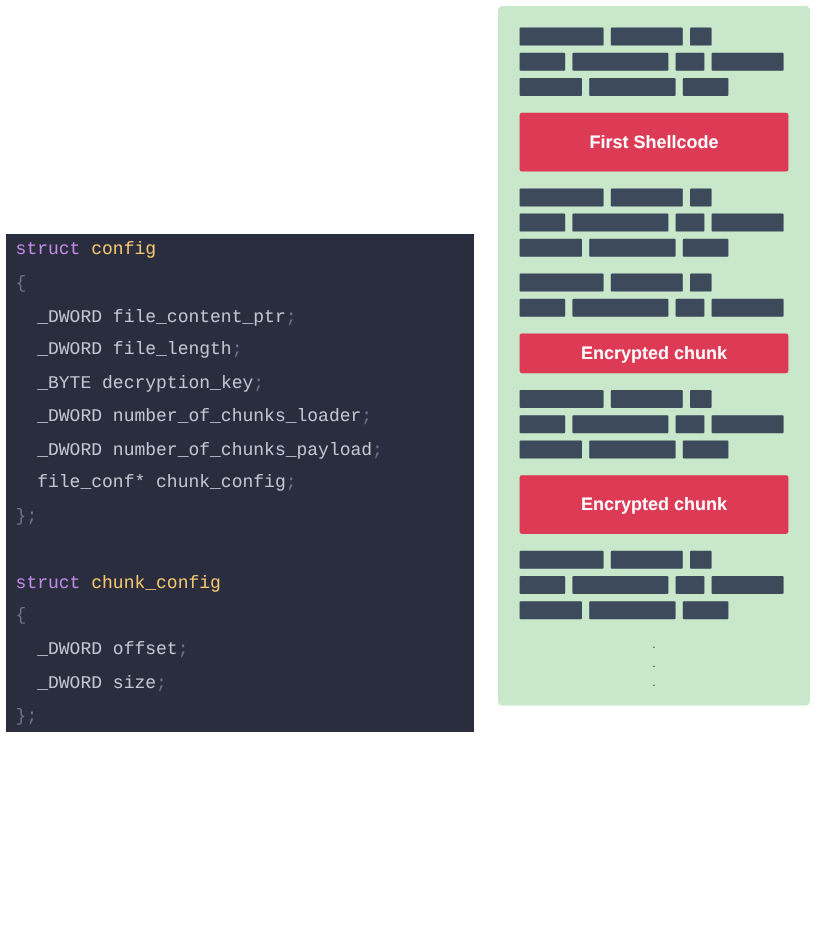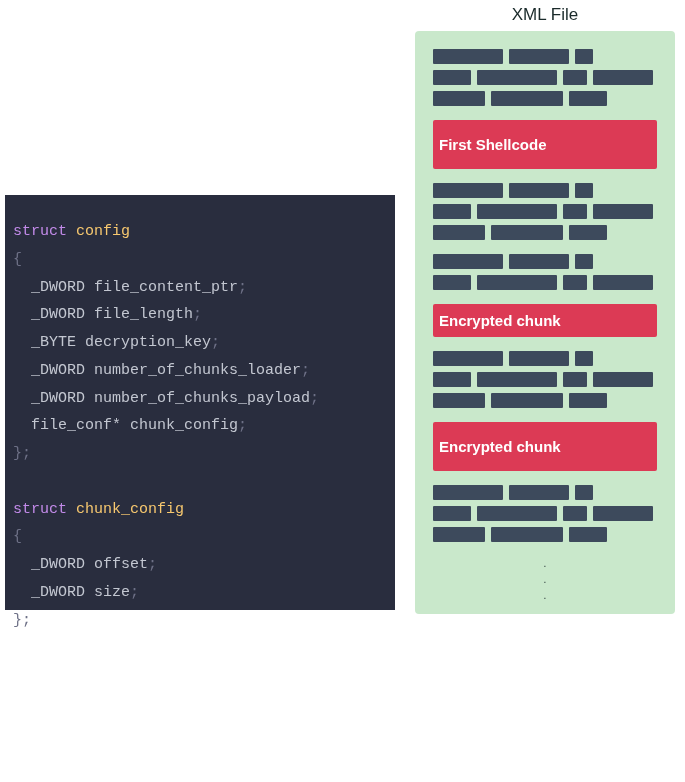--- a/index.html
+++ b/index.html
@@ -19,21 +19,21 @@
     width: 405px;
     padding-top: 195px;
     padding-left: 5px;
   }
   .right-col {
     width: 280px;
     padding-top: 5px;
   }
   .code-block {
     background: #292d3e;
-    padding: 23px 8px;
+    padding: 0 8px;
     font-family: "Consolas", "Courier New", monospace;
     font-size: 15px;
     line-height: 1.85;
     color: #c3c7d1;
     white-space: pre;
     width: 390px;
     height: 415px;
   }
   .kw { color: #c38bea; }
   .name { color: #f7c86f; }
@@ -61,21 +61,21 @@
     margin-bottom: 6px;
   }
   .filler {
     background: #3d4a5c;
     height: 15px;
     border-radius: 1px;
   }
   .label-box {
     background: #dc3a55;
     color: #ffffff;
-    text-align: left;
+    text-align: center;
     padding: 16px 6px;
     font-size: 15px;
     font-weight: 600;
     border-radius: 2px;
     margin-bottom: 14px;
   }
   .label-box.slim {
     padding: 8px 6px;
   }
   .dots {
@@ -102,21 +102,20 @@
 <span class="punct">};</span>
 
 <span class="kw">struct</span> <span class="name">chunk_config</span>
 <span class="punct">{</span>
   <span class="type">_DWORD</span> <span class="field">offset</span><span class="punct">;</span>
   <span class="type">_DWORD</span> <span class="field">size</span><span class="punct">;</span>
 <span class="punct">};</span></div>
   </div>
 
   <div class="right-col">
-    <div class="xml-title">XML File</div>
     <div class="xml-box">
 
       <div class="filler-group">
         <div class="filler-row">
             <div class="filler" style="width:70px"></div>
             <div class="filler" style="width:60px"></div>
             <div class="filler" style="width:18px"></div>
           </div>
         <div class="filler-row">
             <div class="filler" style="width:38px"></div>

